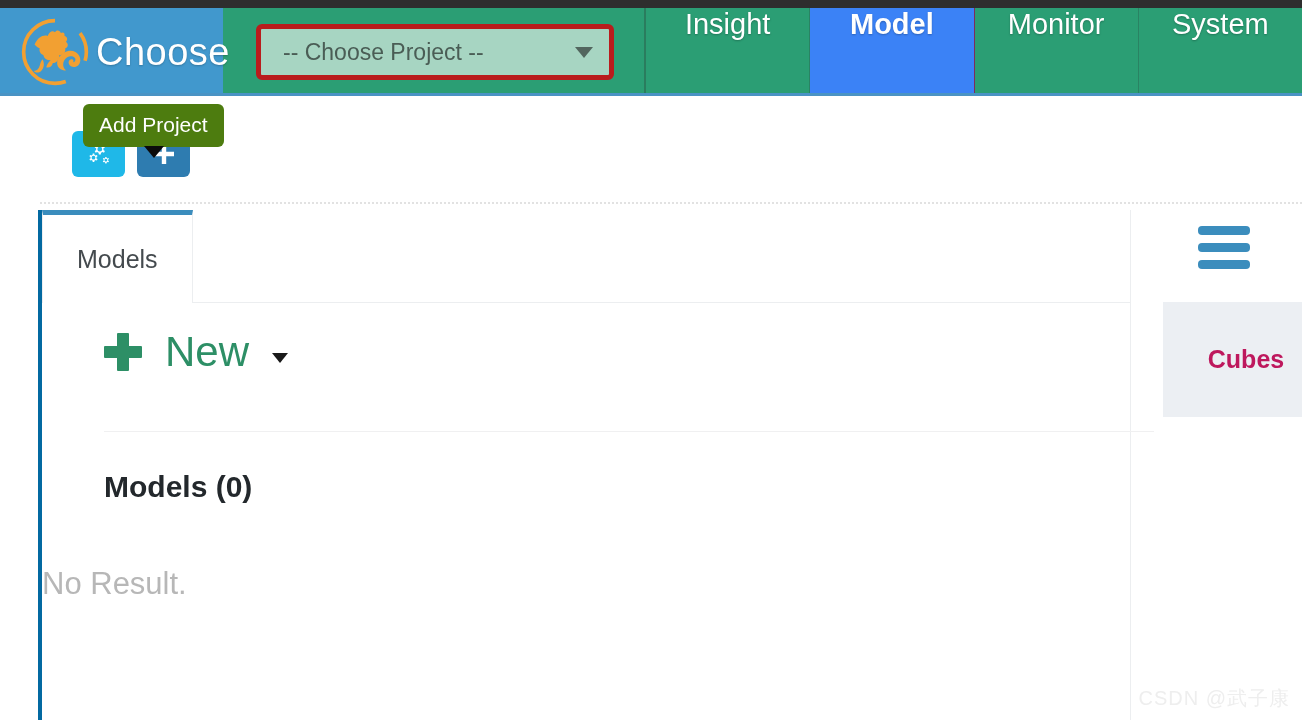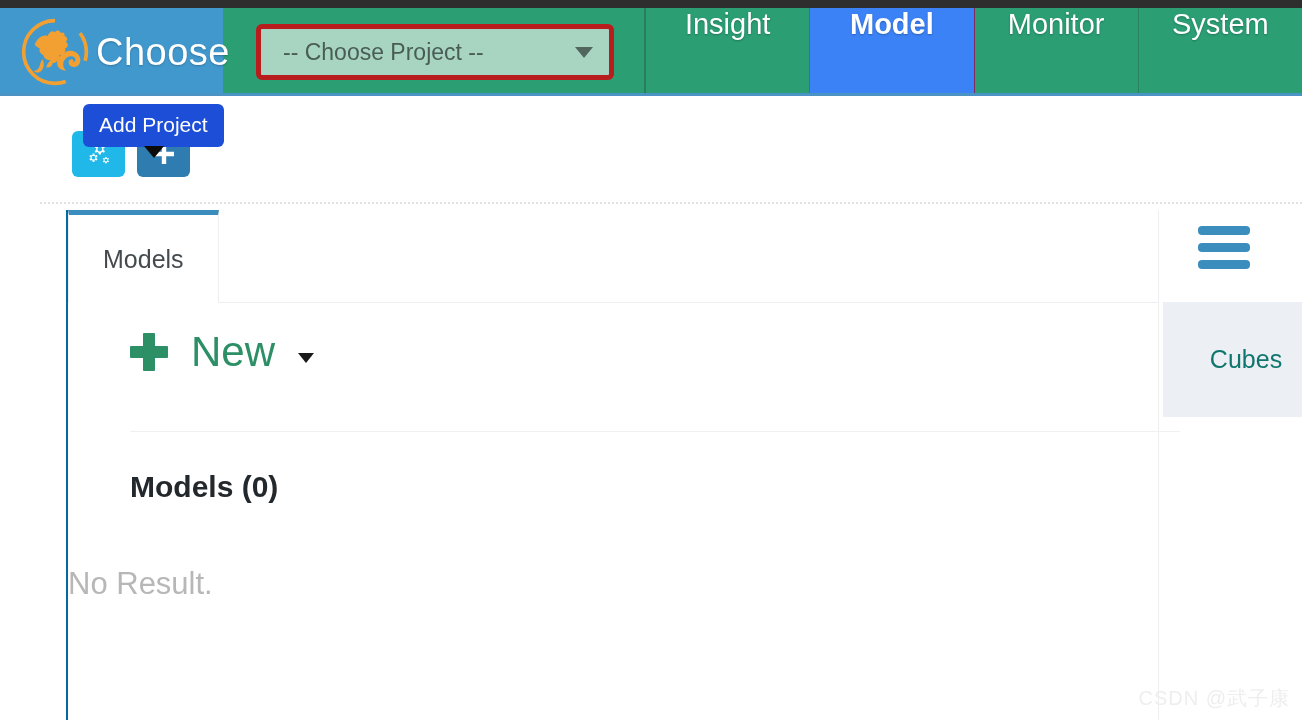--- a/index.html
+++ b/index.html
@@ -131,21 +131,21 @@
     cursor: pointer;
   }
   .sq-btn.cyan { background: #1fb8e8; }
   .sq-btn.blue { background: #2e7cb0; }
   .sq-btn svg { display: block; }
 
   .tooltip {
     position: absolute;
     left: 83px;
     top: 8px;
-    background: #1d4ed8;
+    background: #4d7c0f;
     color: #ffffff;
     font-size: 21px;
     padding: 9px 16px 10px;
     border-radius: 6px;
     white-space: nowrap;
   }
   .tooltip::after {
     content: "";
     position: absolute;
     left: 50%;
@@ -167,23 +167,23 @@
 
   
   .body-area {
     position: relative;
     display: flex;
     height: 510px;
   }
 
   .main-panel {
     position: relative;
-    margin-left: 66px;
+    margin-left: 38px;
     width: 1093px;
-    border-left: 2px solid #0369a1;
+    border-left: 4px solid #0369a1;
     border-right: 1px solid #eceef0;
     background: #ffffff;
   }
 
   .tabbar {
     display: flex;
     align-items: flex-end;
     height: 93px;
     border-bottom: 1px solid #eceef0;
     padding-left: 0;
@@ -307,22 +307,22 @@
     width: 166px;
     height: 115px;
     background: #eceff3;
     display: flex;
     align-items: center;
     justify-content: center;
     cursor: pointer;
   }
   .cubes-label {
     font-size: 25px;
-    font-weight: normal;
-    color: #0f766e;
+    font-weight: bold;
+    color: #be185d;
   }
 
   
   .watermark {
     position: absolute;
     right: 12px;
     bottom: 8px;
     font-size: 20px;
     color: #eeeeee;
     letter-spacing: 1px;

